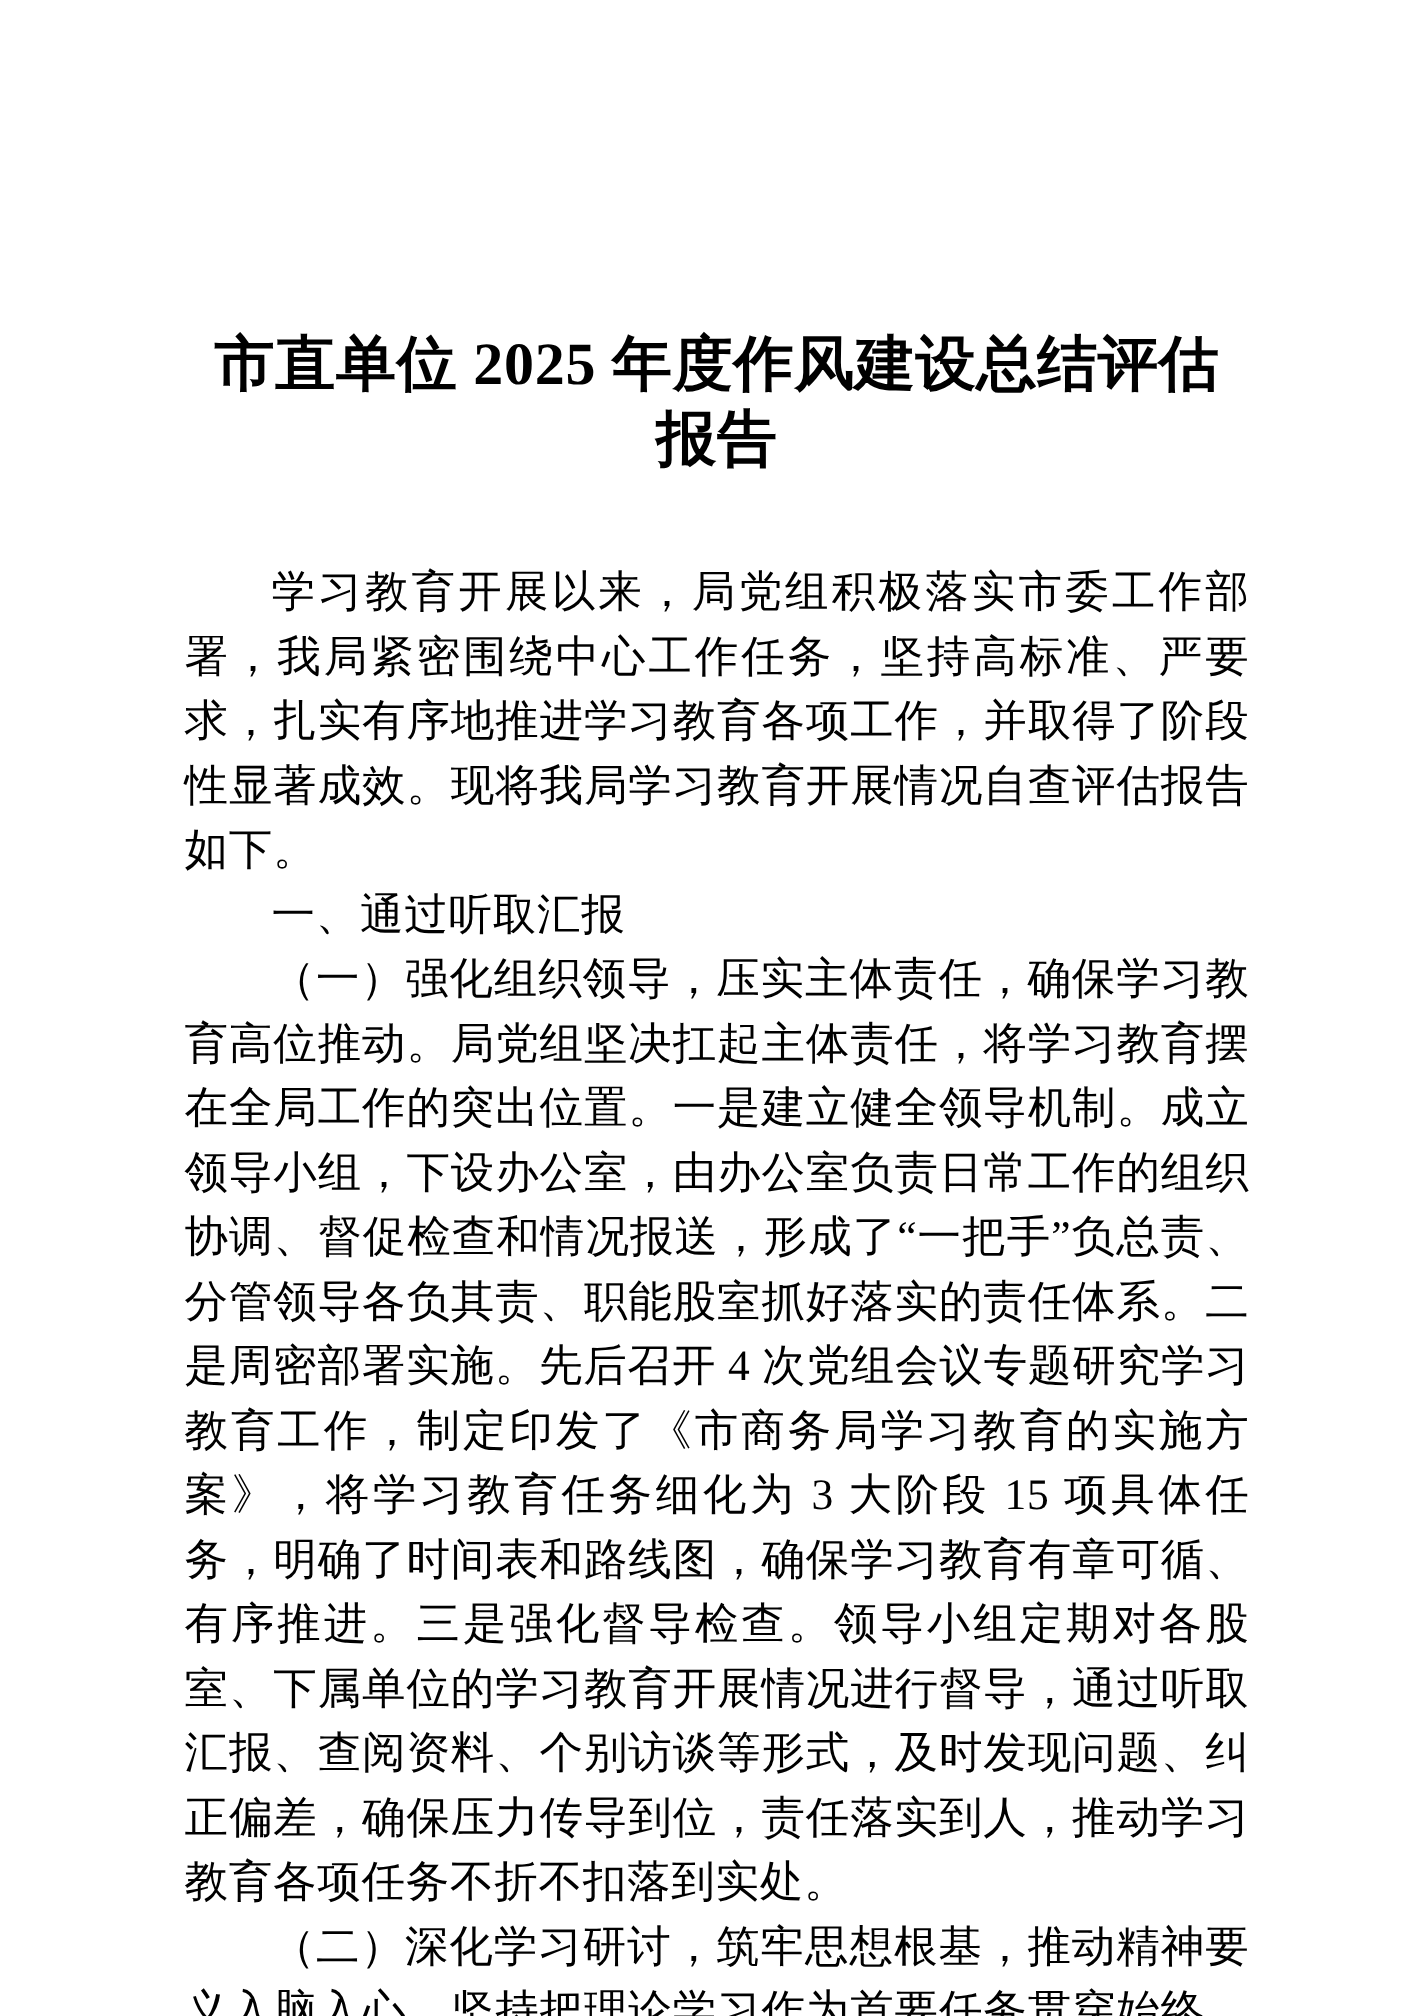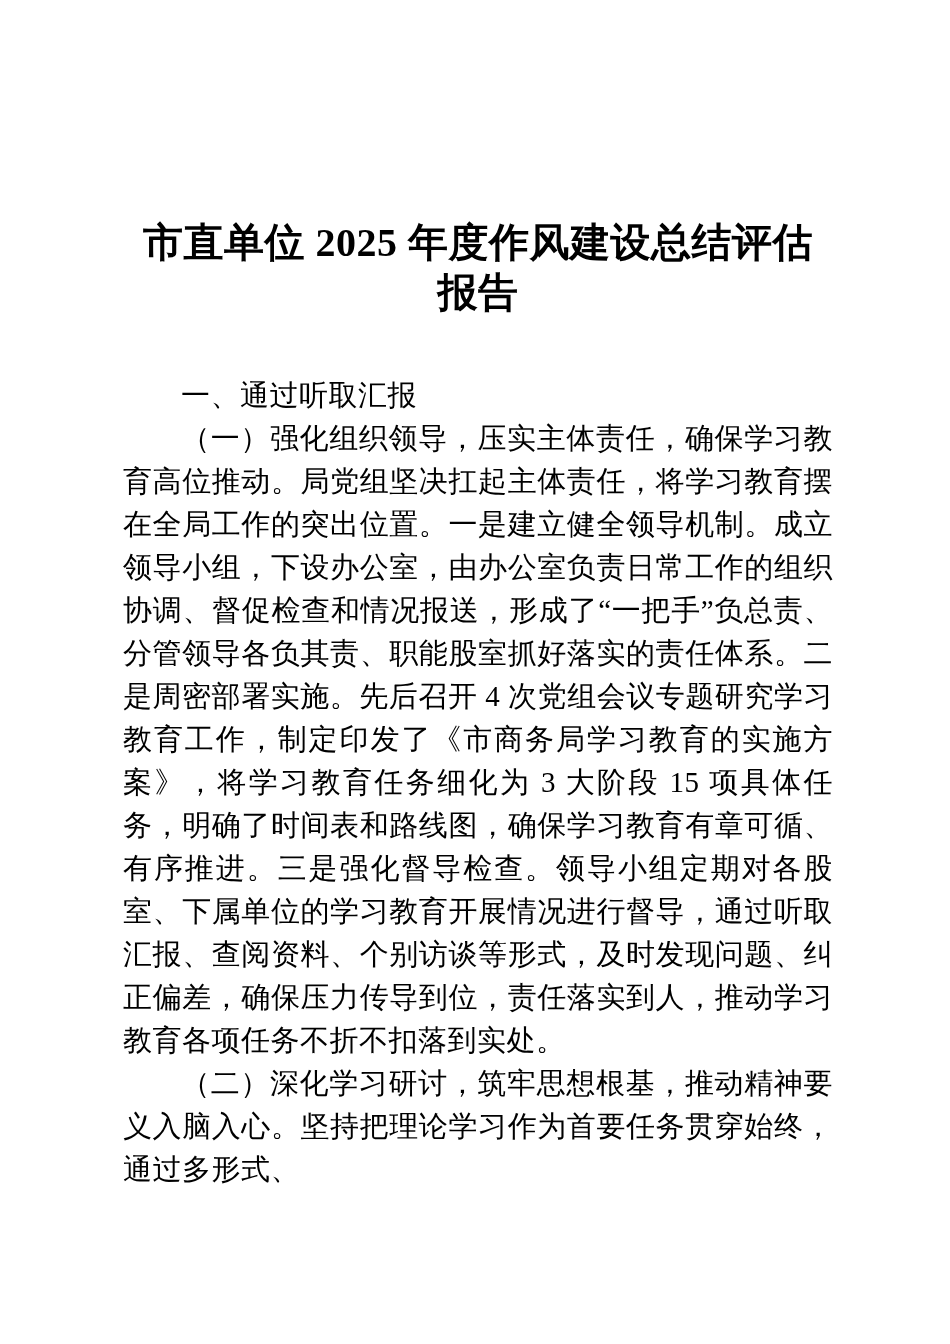--- a/index.html
+++ b/index.html
@@ -38,19 +38,20 @@
     color: #000000;
     word-break: break-all;
   }
 </style>
 </head>
 <body>
 
 <div class="page">
   <h1 class="doc-title">市直单位 2025 年度作风建设总结评估报告</h1>
 
+  <p class="doc-para">学习教育开展以来，局党组积极落实市委工作部署，我局紧密围绕中心工作任务，坚持高标准、严要求，扎实有序地推进学习教育各项工作，并取得了阶段性显著成效。现将我局学习教育开展情况自查评估报告如下。</p>
 
   <p class="doc-para">一、通过听取汇报</p>
 
   <p class="doc-para">（一）强化组织领导，压实主体责任，确保学习教育高位推动。局党组坚决扛起主体责任，将学习教育摆在全局工作的突出位置。一是建立健全领导机制。成立领导小组，下设办公室，由办公室负责日常工作的组织协调、督促检查和情况报送，形成了“一把手”负总责、分管领导各负其责、职能股室抓好落实的责任体系。二是周密部署实施。先后召开 4 次党组会议专题研究学习教育工作，制定印发了《市商务局学习教育的实施方案》，将学习教育任务细化为 3 大阶段 15 项具体任务，明确了时间表和路线图，确保学习教育有章可循、有序推进。三是强化督导检查。领导小组定期对各股室、下属单位的学习教育开展情况进行督导，通过听取汇报、查阅资料、个别访谈等形式，及时发现问题、纠正偏差，确保压力传导到位，责任落实到人，推动学习教育各项任务不折不扣落到实处。</p>
 
   <p class="doc-para">（二）深化学习研讨，筑牢思想根基，推动精神要义入脑入心。坚持把理论学习作为首要任务贯穿始终，通过多形式、</p>
 </div>
 
 </body></html>

